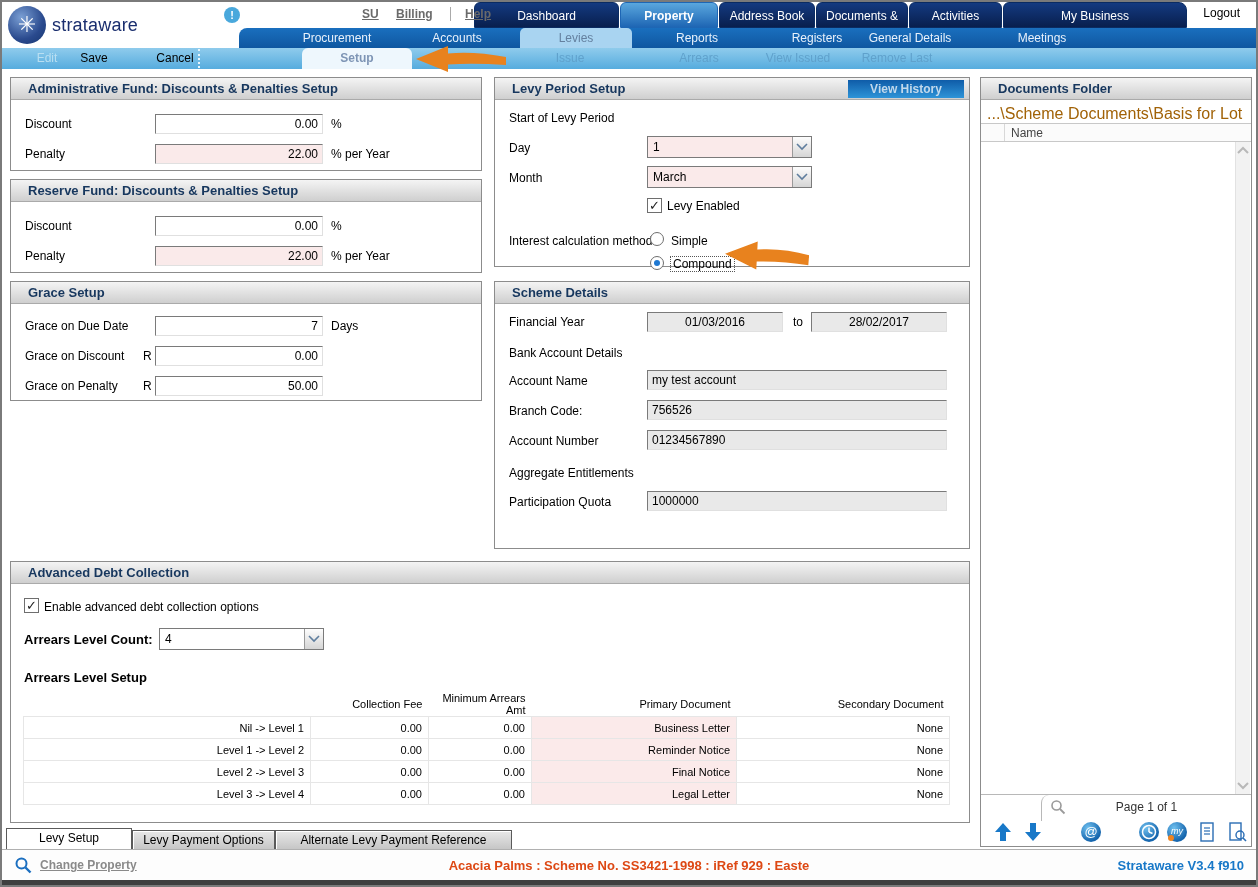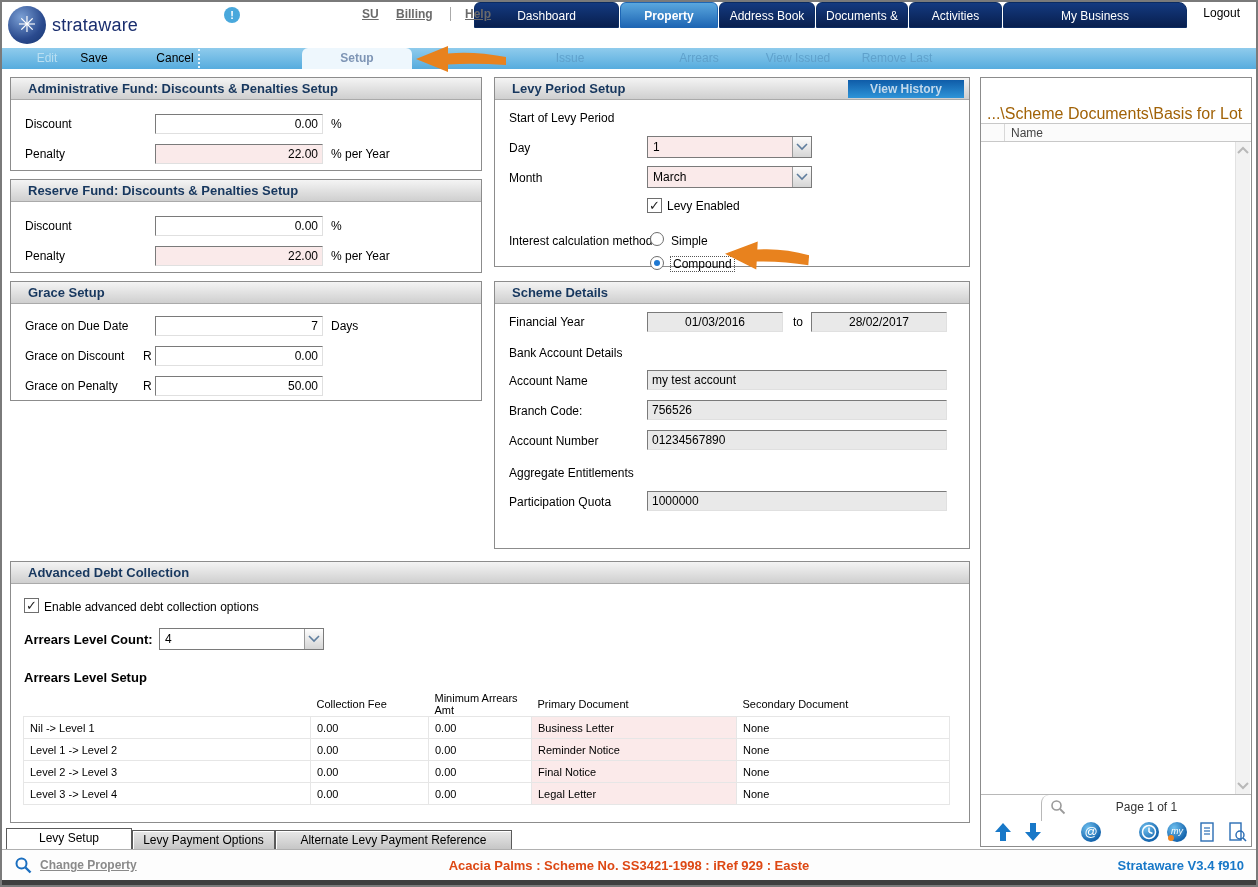--- a/index.html
+++ b/index.html
@@ -54,21 +54,21 @@
 
   .cb { position:absolute; width:15px; height:15px; border:1px solid #6e6e6e; background:#fff; color:#222; font-size:13px; line-height:14px; text-align:center; }
   .radio { position:absolute; width:14px; height:14px; border:1px solid #6e6e6e; border-radius:50%; background:#fff; }
   .radio.sel::after { content:""; position:absolute; left:3px; top:3px; width:6px; height:6px; border-radius:50%; background:#1e78d2; }
   .focus-dotted { outline:1px dotted #555; }
 
   .vh-btn { position:absolute; right:5px; top:2px; width:116px; height:18px; background:linear-gradient(#0f5ca8,#2e94d8); color:#c2d9ec; font-size:12px; text-align:center; line-height:18px; cursor:pointer; }
 
   
   .adc-table { position:absolute; left:12px; top:130px; border-collapse:collapse; font-size:11px; color:#000; }
-  .adc-table td, .adc-table th { border:1px solid #e6e6e6; height:22px; padding:0 6px; text-align:left; font-weight:normal;margin-top:8px; }
+  .adc-table td, .adc-table th { border:1px solid #e6e6e6; height:22px; padding:0 6px; text-align:right; font-weight:normal;margin-top:8px; }
   .adc-table tr.hdr td { border:none; border-bottom:1px solid #e6e6e6; }
   .adc-table td.pinkcol { background:#fbeaea; }
   .c0{width:287px;} .c1{width:118px;} .c2{width:103px;} .c3{width:205px;} .c4{width:213px;}
 
   
   .doc-path { position:absolute; left:6px; top:27px; font-size:16px; color:#a16207; }
   .doc-namebar { position:absolute; left:0; top:45px; right:0; height:19px; border-top:1px solid #c8c8c8; border-bottom:1px solid #c8c8c8; background:#fbfbfb; }
   .doc-namebar .mini { position:absolute; left:0; top:0; bottom:0; width:24px; border-right:1px solid #d8d8d8; }
   .doc-namebar .nm { position:absolute; left:30px; top:2px; font-size:12px; color:#444; }
   .doc-list { position:absolute; left:0; top:64px; right:0; bottom:52px; background:#fff; }
@@ -112,20 +112,30 @@
     </div>
     <div class="ntab" style="left:472px;width:145px;">Dashboard</div>
     <div class="ntab active" style="left:618px;width:98px;">Property</div>
     <div class="ntab" style="left:717px;width:96px;">Address Book</div>
     <div class="ntab" style="left:814px;width:92px;">Documents &amp; Files</div>
     <div class="ntab" style="left:907px;width:93px;">Activities</div>
     <div class="ntab" style="left:1001px;width:184px;border-radius:6px 8px 0 0;">My Business</div>
     <div class="logout">Logout</div>
   </div>
 
+  <div class="row2">
+    <div class="row2-bar"></div>
+    <div class="stab" style="left:280px;width:110px;">Procurement</div>
+    <div class="stab" style="left:400px;width:110px;">Accounts</div>
+    <div class="stab active" style="left:518px;width:112px;">Levies</div>
+    <div class="stab" style="left:640px;width:110px;">Reports</div>
+    <div class="stab" style="left:760px;width:110px;">Registers</div>
+    <div class="stab" style="left:853px;width:110px;">General Details</div>
+    <div class="stab" style="left:985px;width:110px;">Meetings</div>
+  </div>
 
   <div class="row3">
     <div class="r3item dim" style="left:25px;width:40px;">Edit</div>
     <div class="r3item" style="left:70px;width:44px;">Save</div>
     <div class="r3item" style="left:145px;width:56px;">Cancel</div>
     <div class="r3sep"></div>
     <div class="setup-tab">Setup</div>
     <div class="r3item dis" style="left:540px;width:56px;">Issue</div>
     <div class="r3item dis" style="left:665px;width:64px;">Arrears</div>
     <div class="r3item dis" style="left:752px;width:88px;">View Issued</div>
@@ -274,20 +284,21 @@
           <td>0.00</td>
           <td>0.00</td>
           <td class="pinkcol">Legal Letter</td>
           <td>None</td>
         </tr>
       </tbody>
         </table>
     </div>
 
     <div class="panel" style="left:978px;top:8px;width:272px;height:770px;">
+      <div class="panel-h">Documents Folder</div>
       <div class="doc-path">...\Scheme Documents\Basis for Lot Liability\</div>
       <div class="doc-namebar">
         <div class="mini"></div>
         <div class="nm">Name</div>
       </div>
       <div class="doc-list">
         <div class="scrollbar">
           <svg style="top:4px;" width="12" height="8" viewBox="0 0 12 8">
               <polyline points="1,7 6,2 11,7" fill="none" stroke="#b8b8b8" stroke-width="2"></polyline>
             </svg>

